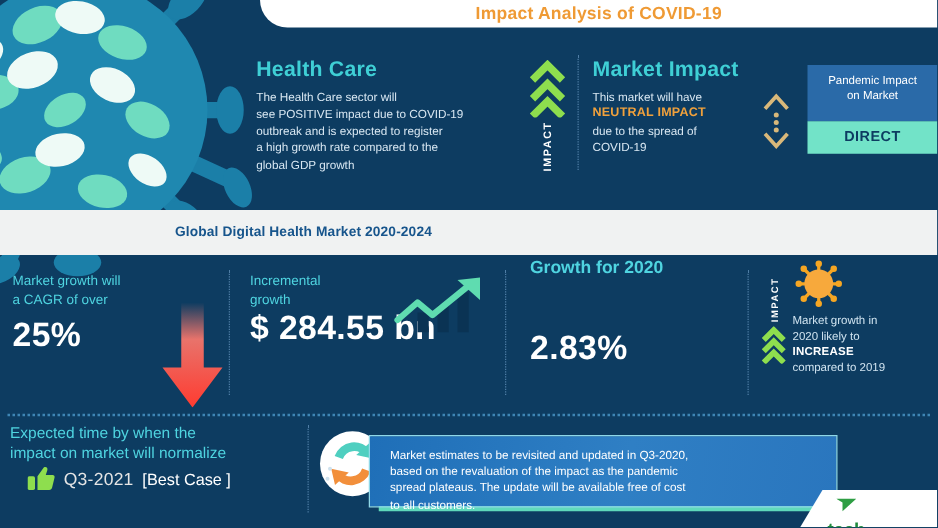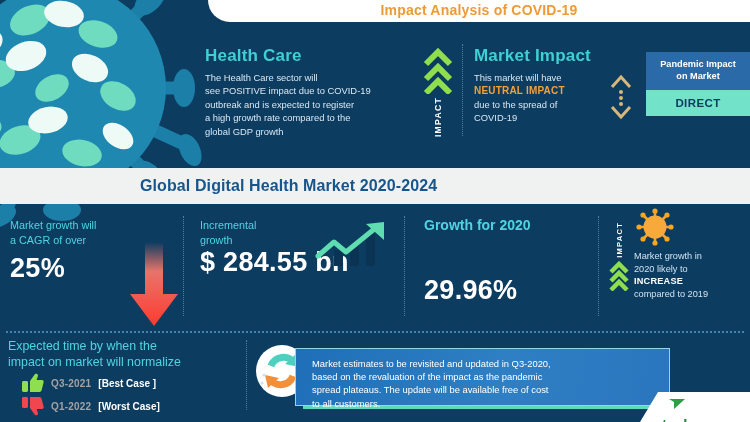--- a/index.html
+++ b/index.html
@@ -40,47 +40,47 @@
   .dot-divider{
     position:absolute;top:44px;width:0;height:92px;
     border-left:1.6px dotted #4f7ea6;
   }
   .dd1{left:462px;}
 
   .mi-block{position:absolute;left:474px;top:46px;width:128px;}
 
   .pandemic-badge{position:absolute;left:646px;top:52px;width:104px;}
   .pb-head{
-    background:#2a6aa8;color:#ffffff;font-size:9.2px;font-weight:bold;
-    text-align:center;padding:6px 4px 8px;line-height:12px;
+    background:#2a6aa8;color:#ffffff;font-size:9.2px;font-weight:normal;
+    text-align:center;padding:6px 4px 15px;line-height:12px;
   }
   .pb-val{
     background:#72e3c8;color:#0d3c61;font-size:11.5px;font-weight:bold;
     text-align:center;padding:7px 4px;letter-spacing:.4px;
   }
   .updown{position:absolute;left:608px;top:74px;}
 
   
   .band{
     position:absolute;left:0;top:168px;width:750px;height:36px;
     background:#f0f2f2;display:flex;align-items:center;
   }
-  .band-text{color:#17558c;font-size:16px;font-weight:bold;margin-left:140px;letter-spacing:.1px;}
+  .band-text{color:#17558c;font-size:11px;font-weight:bold;margin-left:140px;letter-spacing:.1px;}
 
   
   .stats{position:absolute;left:0;top:204px;width:712px;height:126px;}
   .sdiv{position:absolute;top:12px;width:0;height:100px;border-left:1.6px dotted #4f7ea6;}
   .sd1{left:183px;} .sd2{left:404px;} .sd3{left:598px;}
 
   .s-label{color:#4fd4e0;font-size:10.8px;line-height:14.5px;font-weight:500;}
   .s-big{color:#ffffff;font-size:27px;font-weight:bold;letter-spacing:.3px;}
 
   .cell1{position:absolute;left:10px;top:14px;width:165px;}
   .cell2{position:absolute;left:200px;top:14px;width:195px;}
-  .cell3{position:absolute;left:424px;top:14px;width:170px;}
+  .cell3{position:absolute;left:424px;top:2px;width:170px;}
 
   .arrow-down{position:absolute;left:128px;top:38px;}
   .growth-icon{position:absolute;left:312px;top:16px;}
   .virus-orange{position:absolute;left:636px;top:4px;}
 
   .impact-col2{position:absolute;left:608px;top:18px;width:22px;height:98px;
     display:flex;flex-direction:column;align-items:center;justify-content:flex-start;}
   .impact-vert2{
     writing-mode:vertical-rl;transform:rotate(180deg);
     color:#ffffff;font-size:7.6px;font-weight:bold;letter-spacing:1.2px;
@@ -90,22 +90,22 @@
 
   
   .hsep{position:absolute;left:6px;top:331px;width:738px;height:0;border-top:2px dotted #3f86b5;}
 
   
   .bottom{position:absolute;left:0;top:334px;width:750px;height:88px;}
   .b-title{position:absolute;left:8px;top:4px;width:240px;color:#4fd4e0;font-size:12.4px;line-height:16px;font-weight:500;}
   .case-row{position:absolute;display:flex;align-items:center;gap:7px;}
   .cr1{left:22px;top:39px;}
   .cr2{left:22px;top:62px;}
-  .case-q{color:#a3a3a3;font-size:10px;font-weight:bold;letter-spacing:.2px;}
-  .case-tag{color:#ffffff;font-size:10px;font-weight:bold;}
+  .case-q{color:#e5e5e5;font-size:14px;font-weight:normal;letter-spacing:.2px;}
+  .case-tag{color:#ffffff;font-size:13px;font-weight:normal;}
   .bdiv{position:absolute;left:246px;top:340px;width:0;height:70px;border-left:1.6px dotted #4f7ea6;}
 
   .refresh-circle{position:absolute;left:254px;top:343px;}
   .callout{
     position:absolute;left:295px;top:348px;width:375px;height:58px;
     background:linear-gradient(100deg,#1f6fb8 0%,#2f7fc4 55%,#2a76be 100%);
     border:1px solid #8fd8e8;
     color:#ffffff;font-size:9.4px;line-height:13.2px;
     padding:8px 10px 0 16px;box-sizing:border-box;
   }
@@ -270,21 +270,21 @@
       <rect x="38" y="24" width="9" height="22" fill="#0a3354"></rect>
       <rect x="54" y="14" width="9" height="32" fill="#0a3354"></rect>
       <polyline points="6,36 22,22 34,32 66,6" fill="none" stroke="#5fdcb0" stroke-width="5" stroke-linejoin="round" stroke-linecap="round"></polyline>
       <polygon points="72,2 72,20 54,4" fill="#5fdcb0"></polygon>
     </svg>
 
     <div class="sdiv sd2"></div>
 
     <div class="cell3">
       <div class="s-label" style="font-size:14px;color:#4fd4e0;font-weight:bold">Growth for 2020</div>
-      <div class="s-big" style="margin-top:42px">29.96%</div>
+      <div class="s-big" style="margin-top:42px">2.83%</div>
     </div>
 
     <div class="sdiv sd3"></div>
 
     <svg class="virus-orange" width="38" height="38" viewBox="0 0 38 38">
       <g stroke="#f5a623" stroke-width="2.6" stroke-linecap="round">
         <line x1="19" y1="19" x2="19" y2="3"></line>
           <line x1="19" y1="19" x2="30" y2="8"></line>
         <line x1="19" y1="19" x2="35" y2="19"></line>
           <line x1="19" y1="19" x2="30" y2="30"></line>
@@ -334,28 +334,20 @@
 
     <div class="case-row cr1">
       <svg width="22" height="20" viewBox="0 0 22 20">
         <rect x="0" y="8" width="6" height="11" rx="1.4" fill="#8ede4e"></rect>
         <path d="M8 19 L8 8 L13 1 C15 0 16.5 1.5 15.8 3.4 L14.6 7 L20 7 C21.3 7 22 8 21.6 9.2 L19.7 17 C19.4 18.3 18.6 19 17.4 19 Z" fill="#8ede4e"></path>
       </svg>
       <span class="case-q">Q3-2021</span>
       <span class="case-tag">[Best Case ]</span>
     </div>
 
-    <div class="case-row cr2">
-      <svg width="22" height="20" viewBox="0 0 22 20">
-        <rect x="0" y="1" width="6" height="11" rx="1.4" fill="#f2464e"></rect>
-        <path d="M8 1 L8 12 L13 19 C15 20 16.5 18.5 15.8 16.6 L14.6 13 L20 13 C21.3 13 22 12 21.6 10.8 L19.7 3 C19.4 1.7 18.6 1 17.4 1 Z" fill="#f2464e"></path>
-      </svg>
-      <span class="case-q">Q1-2022</span>
-      <span class="case-tag">[Worst Case]</span>
-    </div>
 
     <div class="bdiv" style="top:6px;"></div>
 
     <svg class="refresh-circle" width="56" height="56" viewBox="0 0 56 56" style="top:9px;">
       <circle cx="28" cy="28" r="26" fill="#ffffff"></circle>
       <path d="M17 23 A13 13 0 0 1 40 20" fill="none" stroke="#4fcfc0" stroke-width="7" stroke-linecap="butt"></path>
       <polygon points="42,11 45,24 31,21" fill="#4fcfc0"></polygon>
       <path d="M39 33 A13 13 0 0 1 16 36" fill="none" stroke="#f28f3b" stroke-width="7" stroke-linecap="butt"></path>
       <polygon points="14,45 11,32 25,35" fill="#f28f3b"></polygon>
       <g fill="#cfe2ee">

